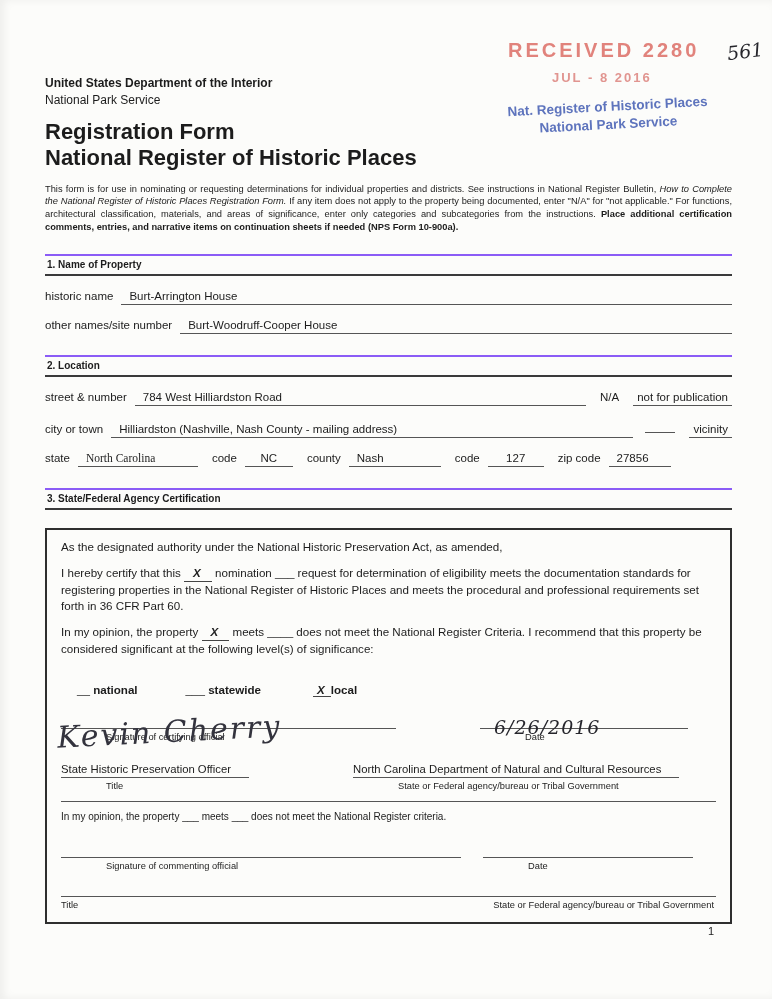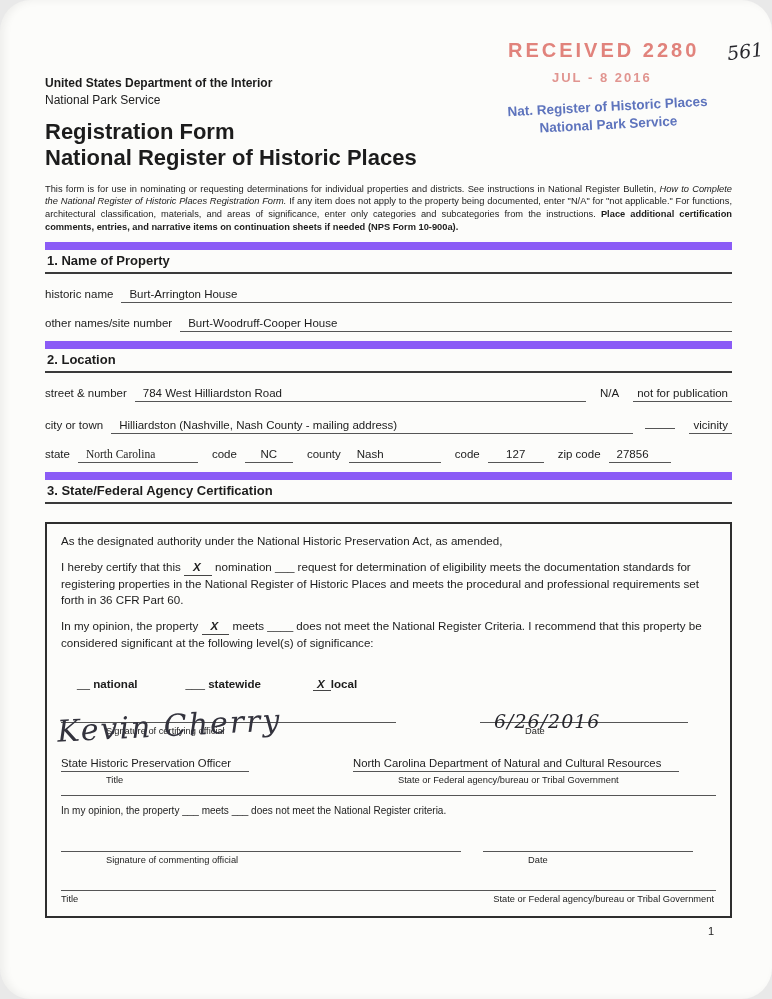--- a/index.html
+++ b/index.html
@@ -3,40 +3,39 @@
 <meta charset="utf-8">
 <style>
   * { box-sizing: border-box; margin: 0; padding: 0; }
   html, body { background: #e9e9e9; }
   body { font-family: "Liberation Sans", sans-serif; }
 
   .page {
     position: relative; width: 772px; height: 999px; margin: 0 auto;
     background: #fcfcfa; color: #1c1c1c; overflow: hidden;
     box-shadow: inset 4px 0 8px rgba(0,0,0,0.06);
-    border-radius: 31px;
   }
   .content { position: absolute; left: 45px; top: 76px; width: 687px; }
 
   
   .stamp-received { position: absolute; left: 508px; top: 39px; color: #e1837c; font-size: 20px; font-weight: 600; letter-spacing: 3px; }
   .stamp-date { position: absolute; left: 552px; top: 70px; color: #e19590; font-size: 13px; font-weight: 600; letter-spacing: 2px; }
   .hand-561 { position: absolute; left: 727px; top: 40px; font-family: "DejaVu Serif", serif; font-style: italic; font-size: 19px; transform: rotate(-7deg); color: #26262c; }
   .stamp-natreg { position: absolute; left: 500px; top: 98px; color: #5e74bd; font-size: 13.5px; font-weight: bold; transform: rotate(-3deg); text-align: center; width: 216px; line-height: 1.35; }
 
   
   .dept { font-size: 12px; font-weight: bold; }
   .service { font-size: 12px; margin-top: 3px; }
   .form-title { font-size: 22px; font-weight: bold; line-height: 1.2; margin-top: 12px; }
   .instructions { font-size: 9.3px; line-height: 1.36; text-align: justify; margin-top: 11px; }
   .instructions .it { font-style: italic; }
   .instructions .bd { font-weight: bold; }
 
   
-  .section-heading { font-size: 13px; font-weight: bold; border-top: 8px solid #8b5cf6; border-bottom: 2px solid #3a3a3a; padding: 3px 0 4px 2px; margin-top: 9px; }
+  .section-heading { font-size: 10px; font-weight: bold; border-top: 2px solid #8b5cf6; border-bottom: 2px solid #3a3a3a; padding: 3px 0 4px 2px; margin-top: 21px; }
 
   
   .field-row { display: flex; align-items: baseline; font-size: 11.5px; margin-top: 14px; }
   .flabel { white-space: nowrap; }
   .fvalue { border-bottom: 1.4px solid #555; padding: 0 2px 2px 8px; margin-left: 8px; white-space: nowrap; overflow: hidden; }
   .grow { flex: 1 1 auto; }
   .ul-label { border-bottom: 1.4px solid #555; padding: 0 4px 2px; white-space: nowrap; }
   .blankline { display: inline-block; border-bottom: 1.4px solid #555; height: 13px; width: 30px; margin-left: 12px; }
   .ctr { text-align: center; padding-left: 2px; }
   .w120 { width: 120px; font-family: Liberation Serif, serif; } .w48 { width: 48px; } .w92 { width: 92px; } .w56 { width: 56px; } .w62 { width: 62px; }

